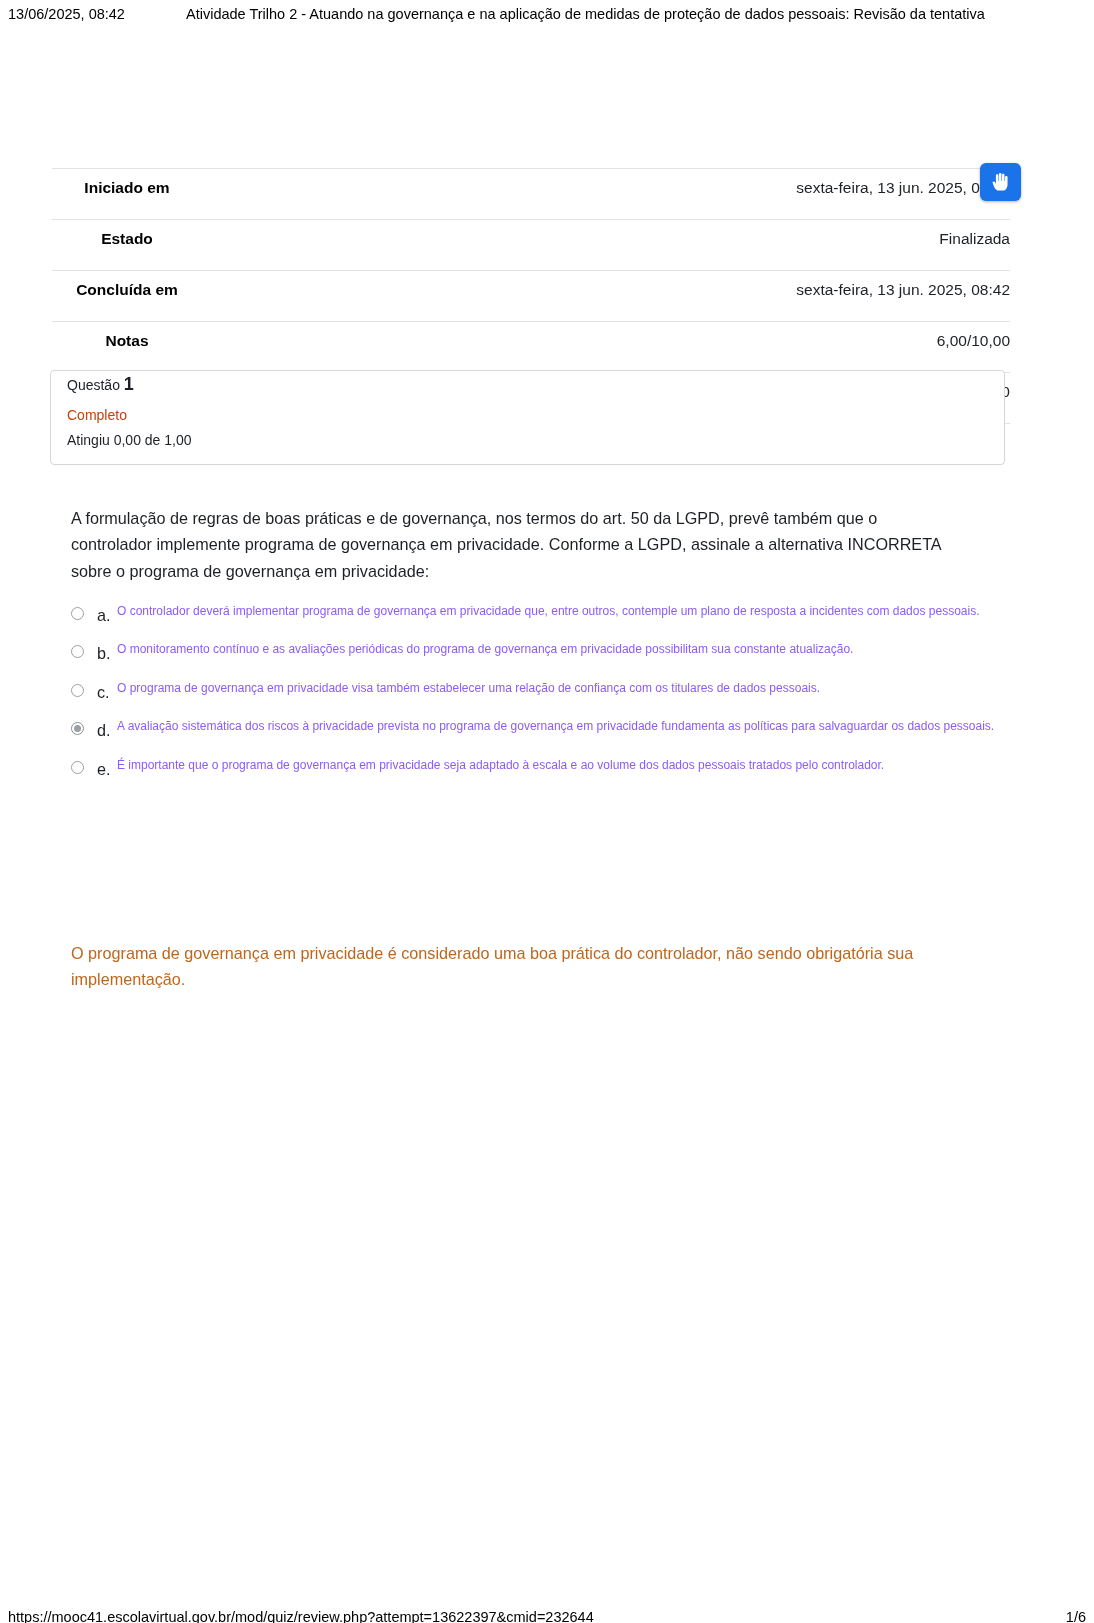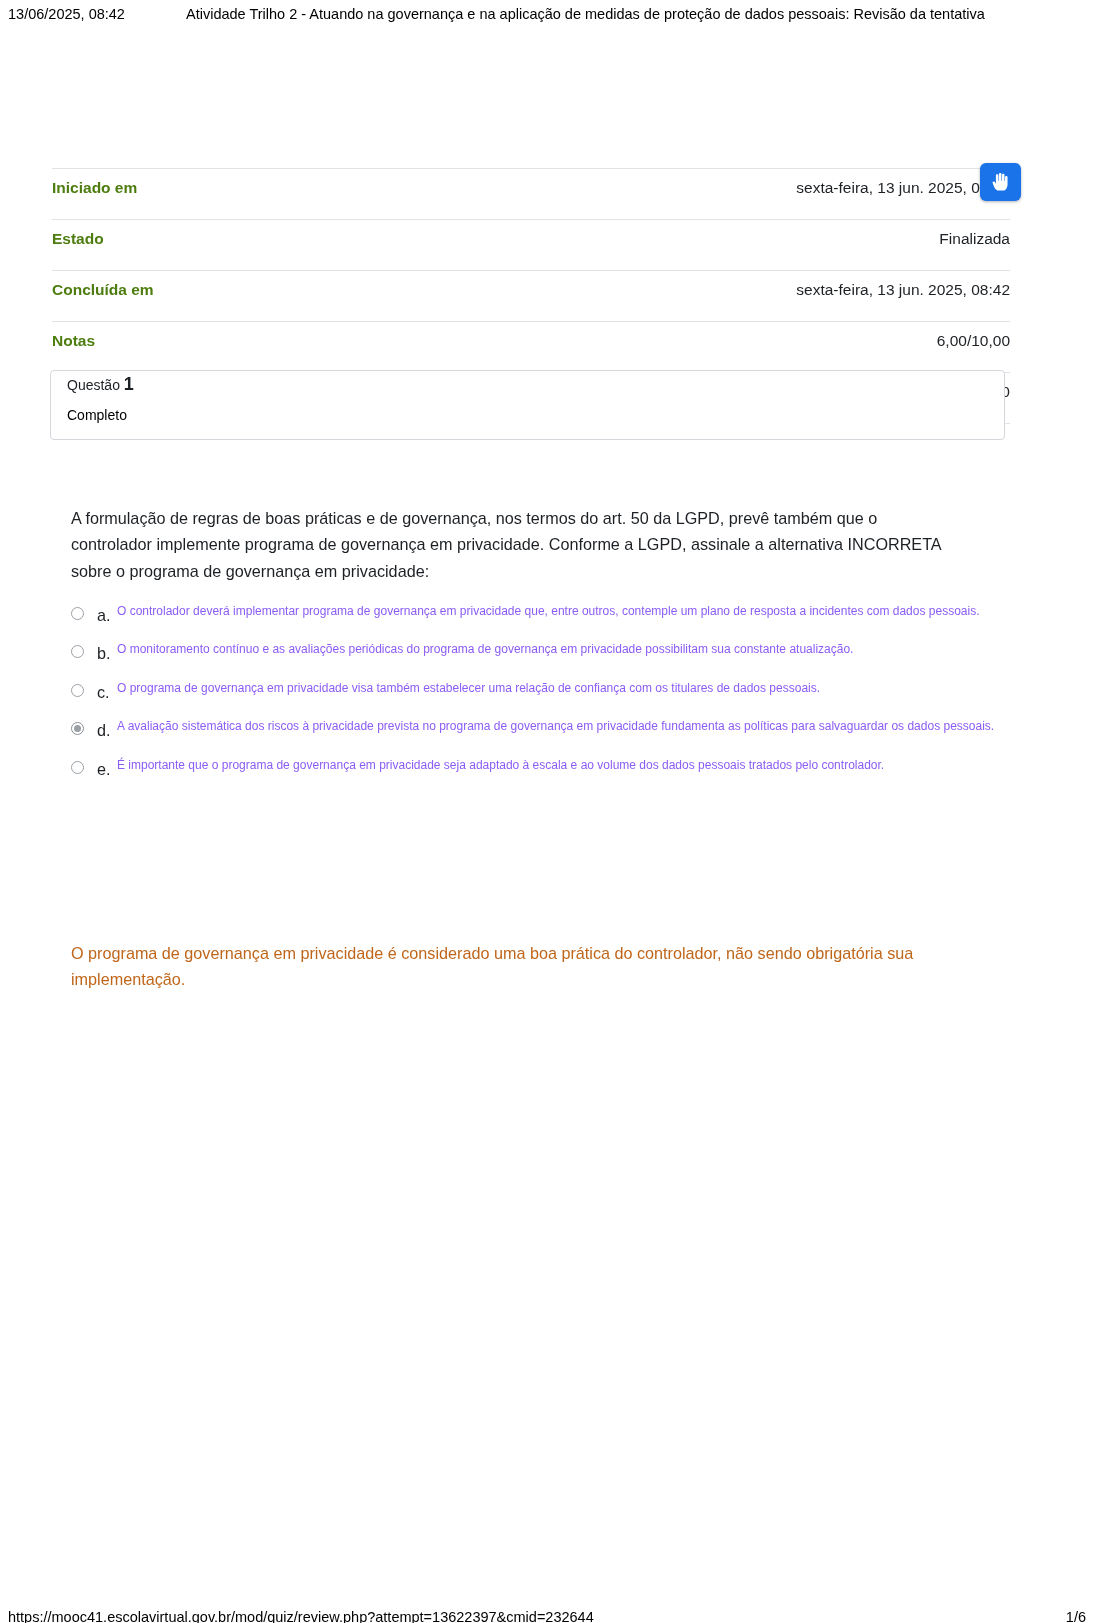--- a/index.html
+++ b/index.html
@@ -69,25 +69,25 @@
     font-size: 15.5px;
   }
   .summary tr {
     border-bottom: 1px solid #e0e3e6;
   }
   .summary tr:first-child {
     border-top: 1px solid #e0e3e6;
   }
   .summary th {
     width: 150px;
-    text-align: left;
+    text-align: center;
     font-weight: bold;
     padding: 7px 12px 19px 0;
     vertical-align: top;
-    color: #4d7c0f;
+    color: #000000;
     line-height: 1.55;
   }
   .summary td {
     text-align: right;
     padding: 7px 0 7px 0;
     vertical-align: top;
     font-weight: normal;
     color: #1d2125;
     line-height: 1.55;
   }
@@ -129,21 +129,21 @@
     color: #1d2125;
     line-height: 1.5;
   }
   .qi-number b {
     font-size: 18px;
     font-weight: bold;
   }
   .qi-state {
     font-size: 14px;
     margin-top: 9px;
-    color: #000000;
+    color: #c2410c;
   }
   .qi-mark {
     font-size: 14px;
     margin-top: 9px;
     color: #1d2125;
   }
 
   
   .q-text {
     position: absolute;
@@ -259,20 +259,21 @@
   <span>
     <svg width="24" height="24" viewBox="0 0 24 24" aria-hidden="true">
       <path d="M8.2 20.5c-1.6-1-2.6-2.3-3.2-3.9l-1.3-3.4c-.25-.7.1-1.4.8-1.6.6-.2 1.2.05 1.5.6l.9 1.6V5.6c0-.7.55-1.25 1.25-1.25S9.4 4.9 9.4 5.6v5.1h.55V4.2c0-.7.55-1.25 1.25-1.25s1.25.55 1.25 1.25v6.5h.55V5.1c0-.7.55-1.25 1.25-1.25s1.25.55 1.25 1.25v5.6h.55V7.3c0-.7.55-1.25 1.25-1.25s1.25.55 1.25 1.25v7.1c0 2.6-1.1 4.6-3.2 6.1z" fill="#ffffff"></path>
     </svg>
   </span>
 </div>
 
 <div class="question-info">
   <div class="qi-number"><span>Questão</span> <b>1</b></div>
   <div class="qi-state">Completo</div>
+  <div class="qi-mark">Atingiu 0,00 de 1,00</div>
 </div>
 
 <div class="q-text">A formulação de regras de boas práticas e de governança, nos termos do art. 50 da LGPD, prevê também que o controlador implemente programa de governança em privacidade. Conforme a LGPD, assinale a alternativa INCORRETA sobre o programa de governança em privacidade:</div>
 
 <div class="answers">
 
   <div class="answer">
     <span class="radio"></span>
     <span class="ans-letter">a.</span>
     <span class="ans-text">O controlador deverá implementar programa de governança em privacidade que, entre outros, contemple um plano de resposta a incidentes com dados pessoais.</span>

